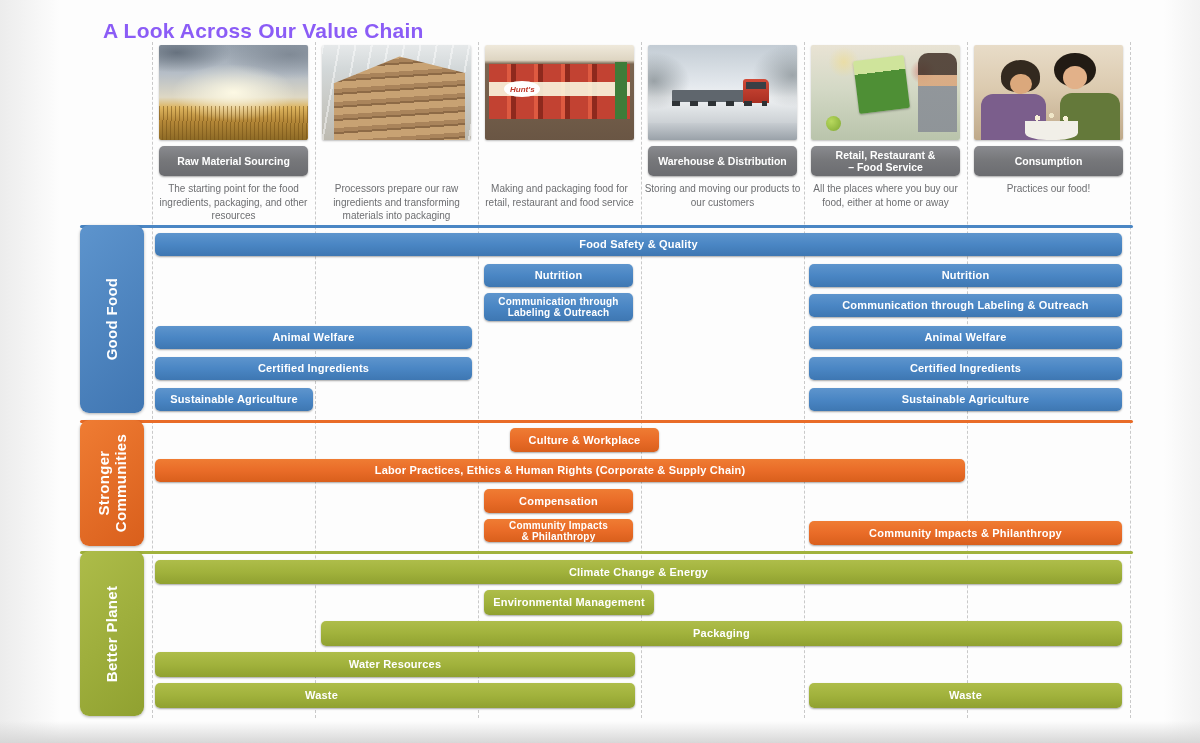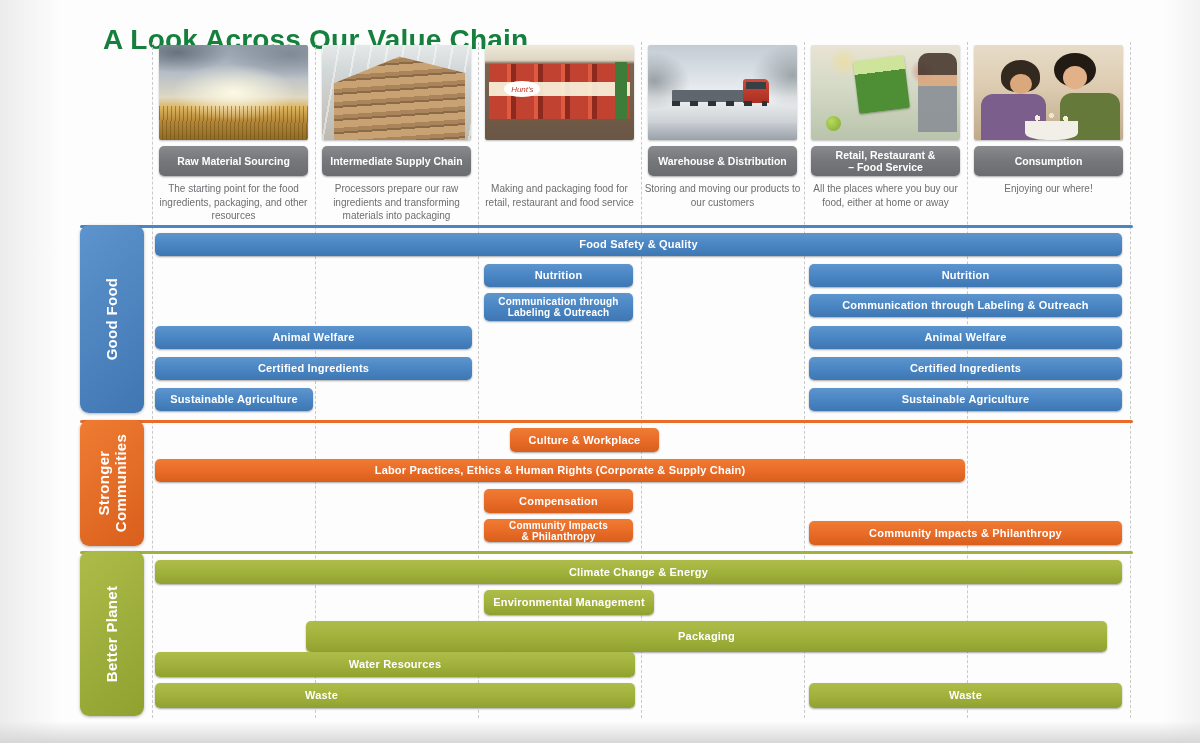--- a/index.html
+++ b/index.html
@@ -8,22 +8,22 @@
     background:#fdfdfd;font-family:"Liberation Sans",sans-serif;
     -webkit-font-smoothing:antialiased;
   }
   .edge-left{position:absolute;left:0;top:0;width:60px;height:100%;
     background:linear-gradient(90deg,#ececec,rgba(255,255,255,0));}
   .edge-right{position:absolute;right:0;top:0;width:36px;height:100%;
     background:linear-gradient(270deg,#f2f2f2,rgba(255,255,255,0));}
   .bottom-shade{position:absolute;left:0;right:0;bottom:0;height:22px;
     background:linear-gradient(180deg,rgba(226,226,226,0),#d7d7d7);}
 
-  .page-title{position:absolute;left:103px;top:5px;font-size:28px;font-weight:bold;
-    color:#15803d;letter-spacing:.2px;}
+  .page-title{position:absolute;left:103px;top:5px;font-size:21px;font-weight:bold;
+    color:#8b5cf6;letter-spacing:.2px;}
 
   
   .vline{position:absolute;top:42px;height:676px;width:0;border-left:1px dashed #c9c9c9;}
 
   
   .col{position:absolute;top:0;width:163px;height:230px;}
   .photo{position:absolute;top:45px;left:7px;width:149px;height:95px;border-radius:2px;
     overflow:hidden;box-shadow:0 1px 2px rgba(0,0,0,.25);}
   .photo *{position:absolute;}
   .hdr-btn{position:absolute;top:146px;left:7px;width:149px;height:30px;border-radius:5px;
@@ -74,21 +74,21 @@
     background:repeating-linear-gradient(176deg,#c8a273 0 7px,#aa845b 7px 11px,#8d6a46 11px 13px);
     clip-path:polygon(0 32%,50% 0,100% 20%,100% 100%,0 100%);}
 
   .ph-cans{background:linear-gradient(180deg,#efe9db 0%,#ded5c2 16%,#7b6550 20%,#6a5644 100%);}
   .ph-cans .cans{left:3%;right:3%;top:20%;height:58%;background:
     linear-gradient(180deg,rgba(255,255,255,0) 0 32%,rgba(250,246,222,.9) 32% 58%,rgba(255,255,255,0) 58%),
     repeating-linear-gradient(90deg,#c24232 0 18px,#de5a41 18px 22px,#8e291d 22px 27px);}
   .ph-cans .can-green{right:5%;top:18%;width:12px;height:60%;background:#3e7c39;}
   .ph-cans .hunts{left:13%;top:38%;width:36px;height:16px;background:#fff;border-radius:50%;
     display:flex;align-items:center;justify-content:center;color:#c0392b;
-    font-style:italic;font-weight:normal;font-size:8px;}
+    font-style:italic;font-weight:bold;font-size:8px;}
 
   .ph-truck{background:
     radial-gradient(ellipse 40% 50% at 4% 38%, rgba(96,106,110,.55), rgba(0,0,0,0) 60%),
     radial-gradient(ellipse 45% 55% at 97% 32%, rgba(96,106,110,.5), rgba(0,0,0,0) 60%),
     linear-gradient(180deg,#c3ccd4 0%,#e2e7ec 40%,#f0f2f4 55%,#d9dde0 72%,#b4bac0 100%);}
   .ph-truck .road{left:0;right:0;bottom:0;height:18%;background:linear-gradient(180deg,#c7ccd1,#9aa2a9);}
   .ph-truck .trailer{left:16%;top:47%;width:50%;height:13%;background:#5f666d;border-radius:1px;}
   .ph-truck .cab{left:64%;top:36%;width:17%;height:25%;
     background:linear-gradient(180deg,#d24a38,#a92f22);border-radius:3px 5px 0 0;}
   .ph-truck .cab::before{content:"";position:absolute;left:12%;top:12%;width:76%;height:30%;background:#3a3f45;}
@@ -141,21 +141,20 @@
   </div>
   <div class="hdr-btn">Raw Material Sourcing</div>
   <div class="desc">The starting point for the food ingredients, packaging, and other resources</div>
 </div>
 
 <div class="col" style="left:315px">
   <div class="photo ph-sacks">
     <div class="beams"></div>
     <div class="stack"></div>
   </div>
-  <div class="hdr-btn">Intermediate Supply Chain</div>
   <div class="desc">Processors prepare our raw ingredients and transforming materials into packaging</div>
 </div>
 
 <div class="col" style="left:478px">
   <div class="photo ph-cans">
     <div class="cans"></div>
     <div class="can-green"></div>
     <div class="hunts">Hunt's</div>
   </div>
   <div class="desc">Making and packaging food for retail, restaurant and food service</div>
@@ -188,21 +187,21 @@
     <div class="p1shirt"></div>
     <div class="p1hair"></div>
     <div class="p1face"></div>
     <div class="p2shirt"></div>
     <div class="p2hair"></div>
     <div class="p2face"></div>
     <div class="bowl"></div>
     <div class="popcorn"></div>
   </div>
   <div class="hdr-btn">Consumption</div>
-  <div class="desc">Enjoying our where!</div>
+  <div class="desc">Practices our food!</div>
 </div>
 
 <div class="section-line line-blue" style="top:225px"></div>
 <div class="side-label blue" style="top:225px;height:188px">
   <span class="vlabel" style="width:188px">Good Food</span>
 </div>
 
 <div class="bar blue" style="left:155px;top:233px;width:967px;height:23px">Food Safety &amp; Quality</div>
 <div class="bar blue" style="left:484px;top:264px;width:149px;height:23px">Nutrition</div>
 <div class="bar blue" style="left:809px;top:264px;width:313px;height:23px">Nutrition</div>
@@ -229,18 +228,18 @@
 &amp; Philanthropy</div>
 <div class="bar orange" style="left:809px;top:521px;width:313px;height:24px">Community Impacts &amp; Philanthropy</div>
 
 <div class="section-line line-green" style="top:551px"></div>
 <div class="side-label green" style="top:551px;height:165px">
   <span class="vlabel" style="width:165px">Better Planet</span>
 </div>
 
 <div class="bar green" style="left:155px;top:560px;width:967px;height:24px">Climate Change &amp; Energy</div>
 <div class="bar green" style="left:484px;top:590px;width:170px;height:25px">Environmental Management</div>
-<div class="bar green" style="left:306px;top:621px;width:801px;height:31px">Packaging</div>
+<div class="bar green" style="left:321px;top:621px;width:801px;height:25px">Packaging</div>
 <div class="bar green" style="left:155px;top:652px;width:480px;height:25px">Water Resources</div>
 <div class="bar green label-left" style="left:155px;top:683px;width:480px;height:25px">Waste</div>
 <div class="bar green" style="left:809px;top:683px;width:313px;height:25px">Waste</div>
 
 <div class="bottom-shade"></div>
 
 </body></html>

